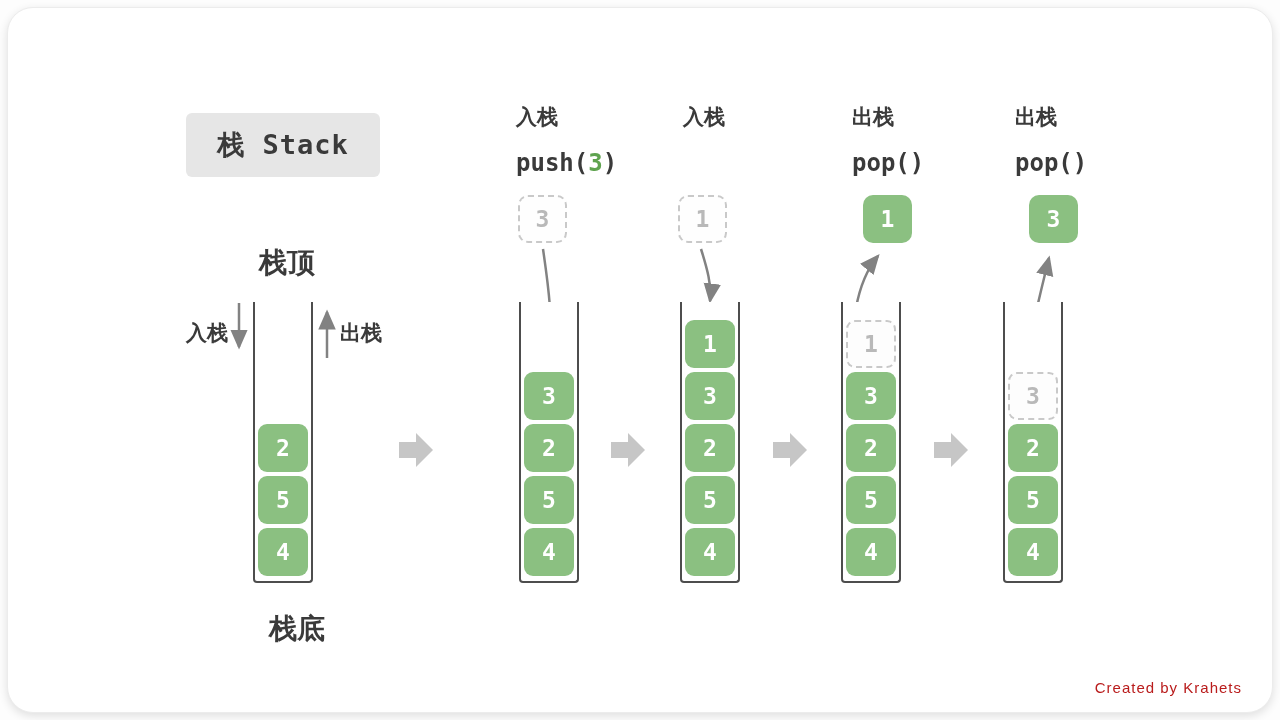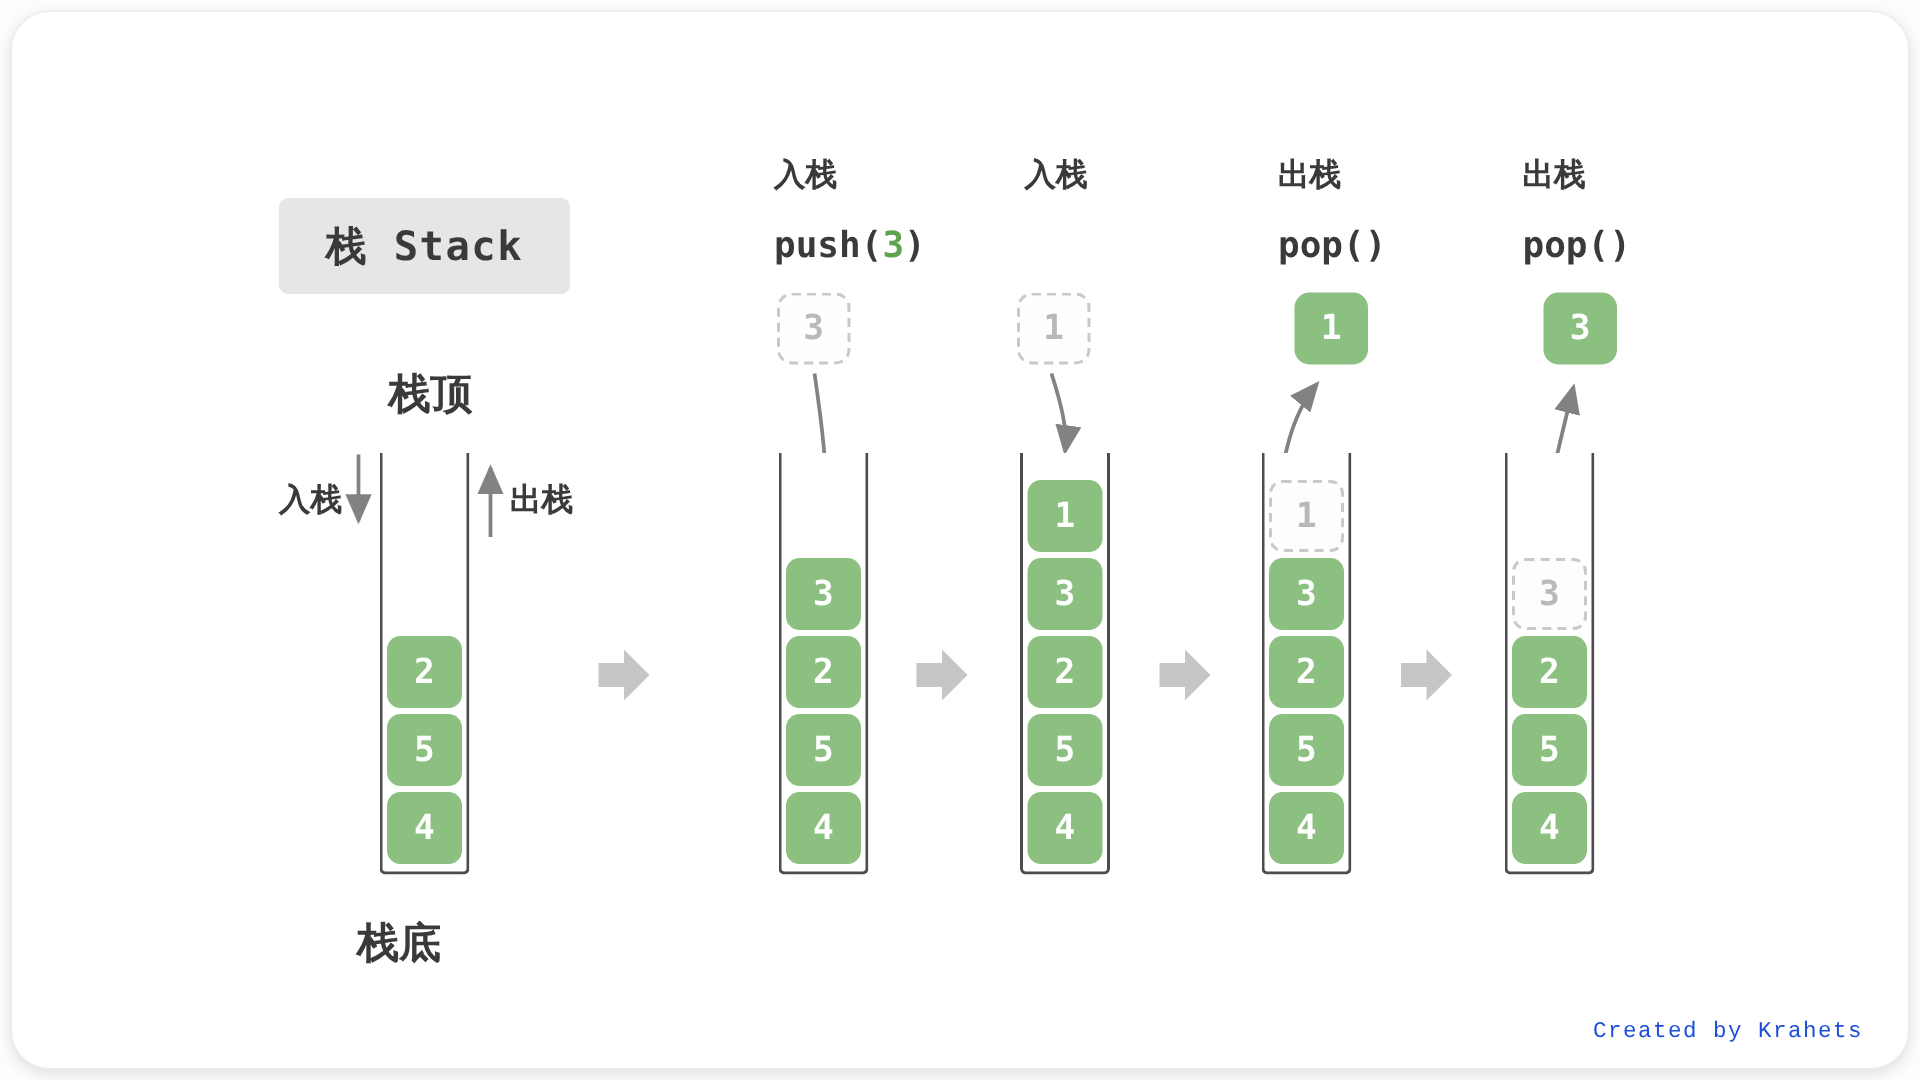--- a/index.html
+++ b/index.html
@@ -18,25 +18,25 @@
     font-family:"Liberation Sans",sans-serif;}
   .canvas{position:relative;width:1280px;height:720px;background:#fdfdfd;}
   .card{position:absolute;left:7px;top:7px;width:1266px;height:706px;
     background:#ffffff;border-radius:26px;border:1px solid #ececec;
     box-shadow:0 3px 10px rgba(0,0,0,0.12);}
   .abs{position:absolute;}
 
   .title-badge{left:186px;top:113px;width:194px;height:64px;
     background:#e6e6e6;border-radius:6px;display:flex;align-items:center;justify-content:center;
     font-family:"DejaVu Sans Mono",monospace;font-weight:bold;font-size:27px;color:var(--ink);
-    letter-spacing:1px;margin-top:19px;}
+    letter-spacing:1px;}
 
   .cjk-label{font-weight:bold;color:var(--ink);font-size:28px;white-space:nowrap;}
   .top-label{left:237px;top:244px;width:100px;text-align:center;}
-  .bottom-label{left:238px;top:610px;width:100px;text-align:left;}
+  .bottom-label{left:225px;top:610px;width:100px;text-align:right;}
   .push-side-label{left:148px;top:319px;width:80px;text-align:right;font-size:21px;}
   .pop-side-label{left:340px;top:319px;width:80px;text-align:left;font-size:21px;}
 
   .op-header{top:103px;width:160px;}
   .op-header .op-name{font-weight:bold;font-size:21px;color:var(--ink);line-height:28px;}
   .op-header .op-code{font-family:"DejaVu Sans Mono",monospace;font-weight:bold;
     font-size:24px;color:var(--ink);line-height:30px;margin-top:17px;white-space:nowrap;}
   .op-code .arg{color:var(--arg-green);}
   .hdr-1{left:516px;} .hdr-2{left:683px;} .hdr-3{left:852px;} .hdr-4{left:1015px;}
 
@@ -57,22 +57,22 @@
   .cell{width:50px;height:48px;margin:0 auto;border-radius:9px;flex:0 0 auto;
     background:var(--green);color:var(--green-text);
     display:flex;align-items:center;justify-content:center;
     font-family:"DejaVu Sans Mono",monospace;font-weight:bold;font-size:23px;}
   .cell.ghost{background:#fdfdfd;border:2px dashed var(--ghost-border);color:var(--ghost-text);}
 
   svg.overlay{position:absolute;left:0;top:0;width:1280px;height:720px;pointer-events:none;}
   .flow-arrow{stroke:var(--arrow-gray);stroke-width:2.5;fill:none;}
   .block-arrow{fill:var(--block-gray);}
 
-  .watermark{right:38px;bottom:24px;font-family:Liberation Mono, monospace;
-    font-size:15px;color:#1d4ed8;letter-spacing:1px;}
+  .watermark{right:38px;bottom:24px;font-family:Liberation Sans, sans-serif;
+    font-size:15px;color:#b91c1c;letter-spacing:1px;}
 </style>
 </head>
 <body>
 
 <div class="canvas">
   <div class="card"></div>
 
   <svg class="overlay" viewBox="0 0 1280 720">
     <defs>
       <marker id="ah" markerWidth="10" markerHeight="9" refX="7" refY="3.5" orient="auto">

